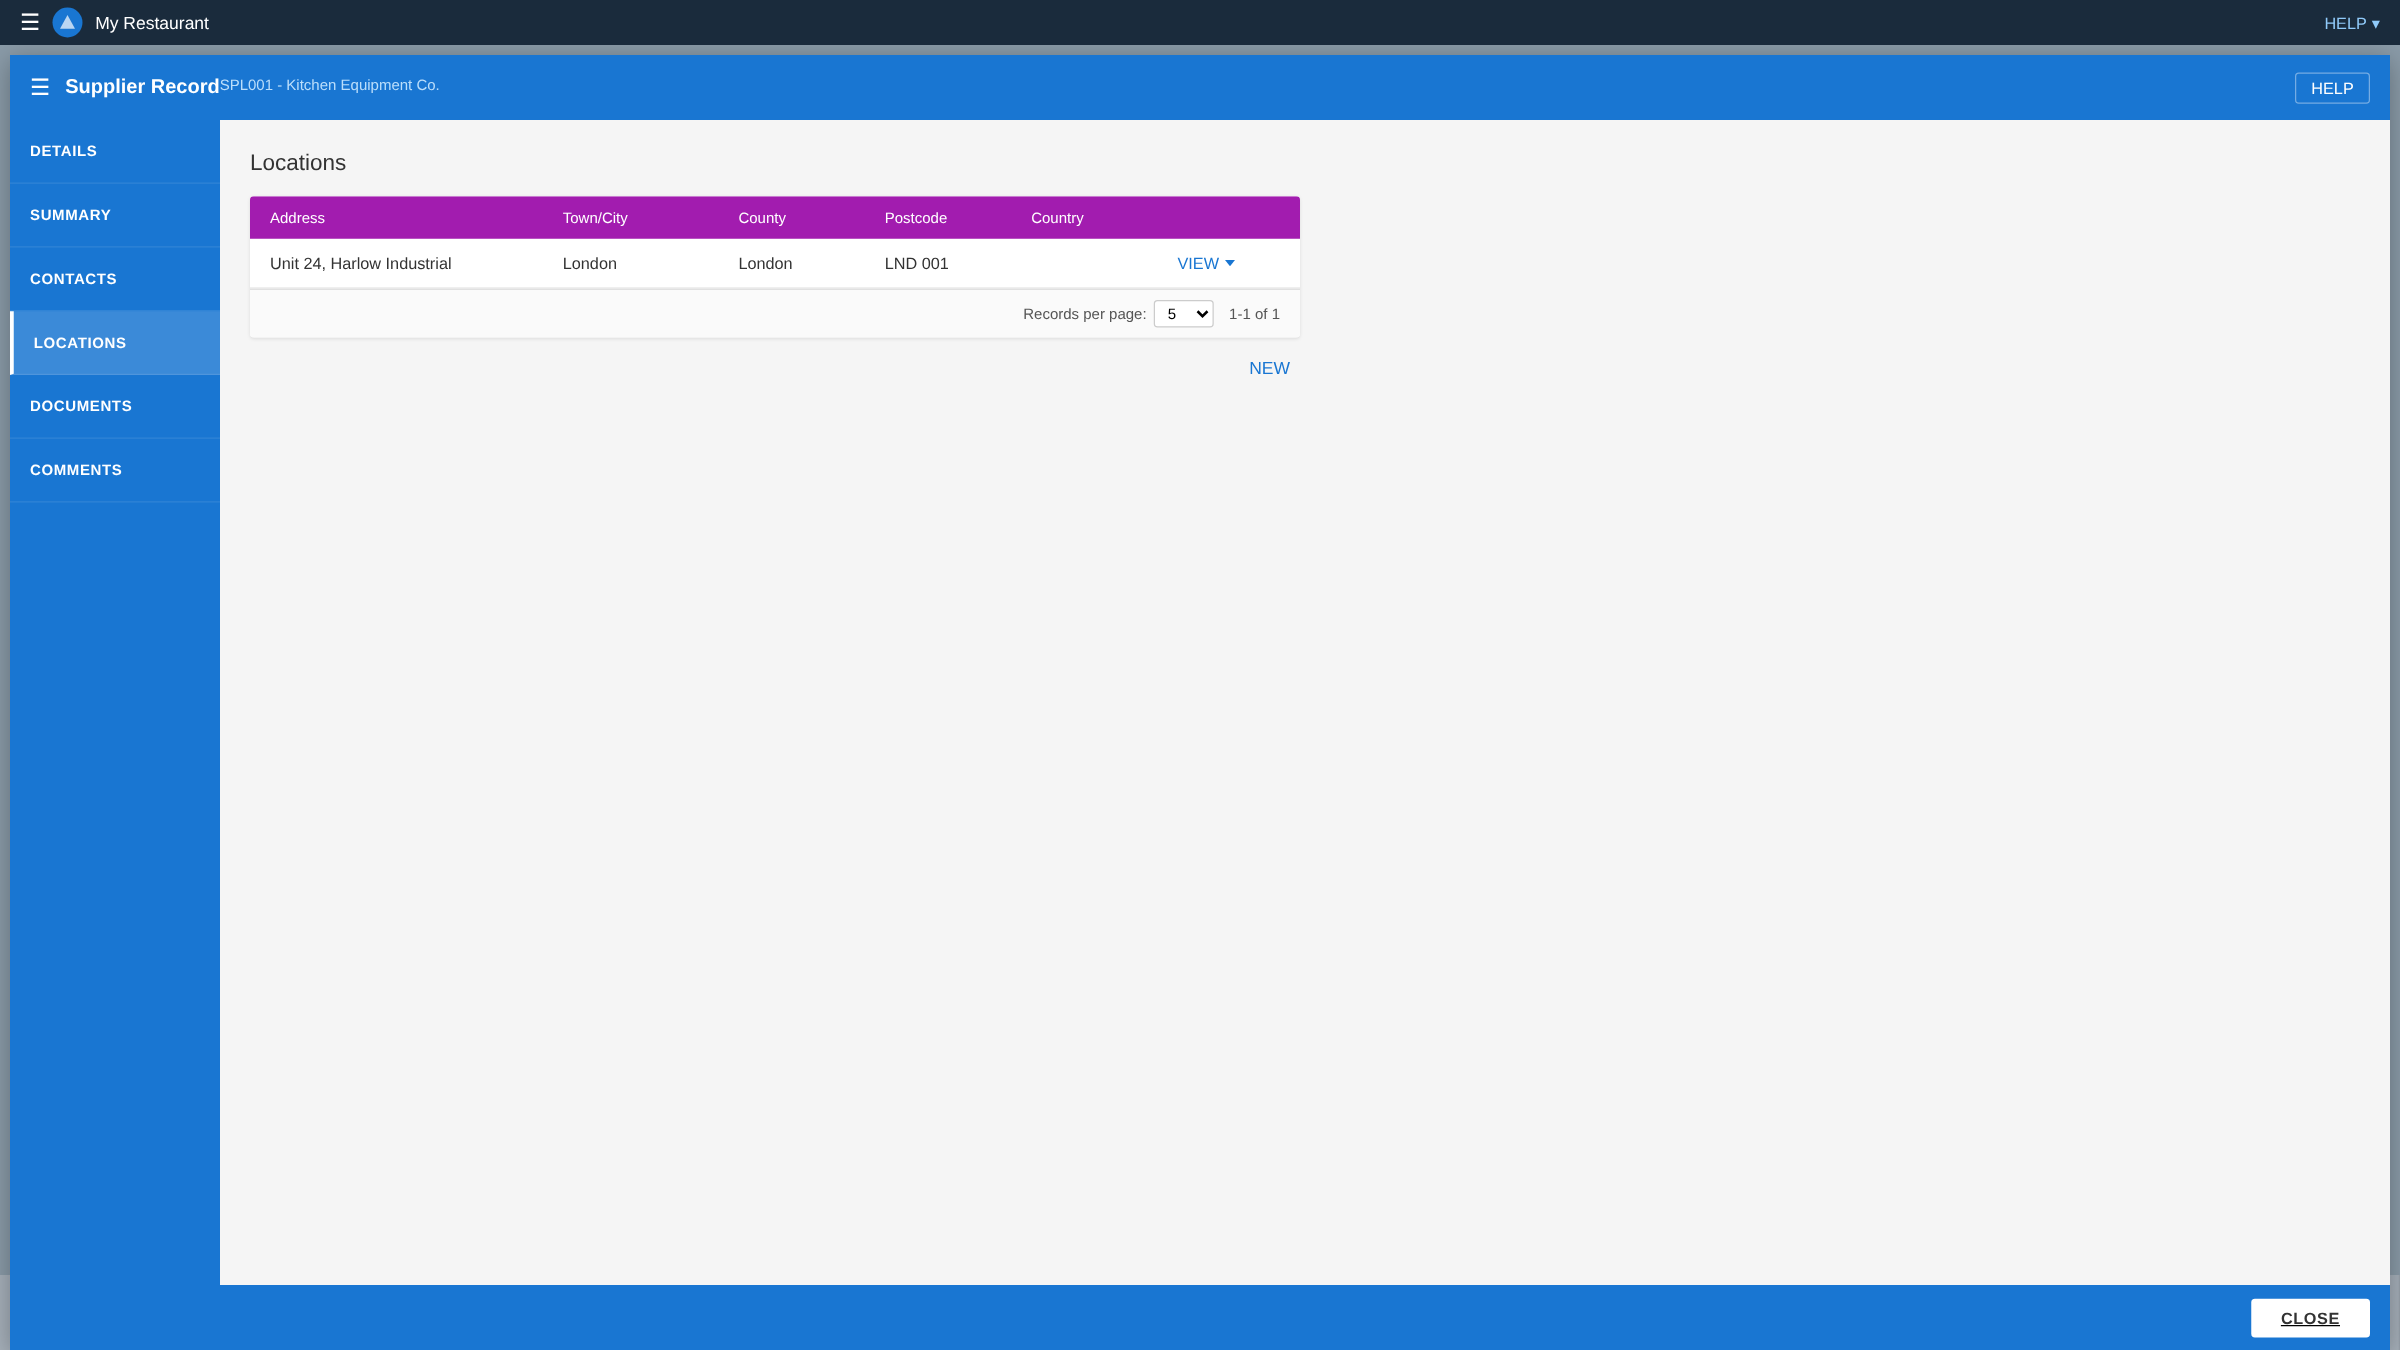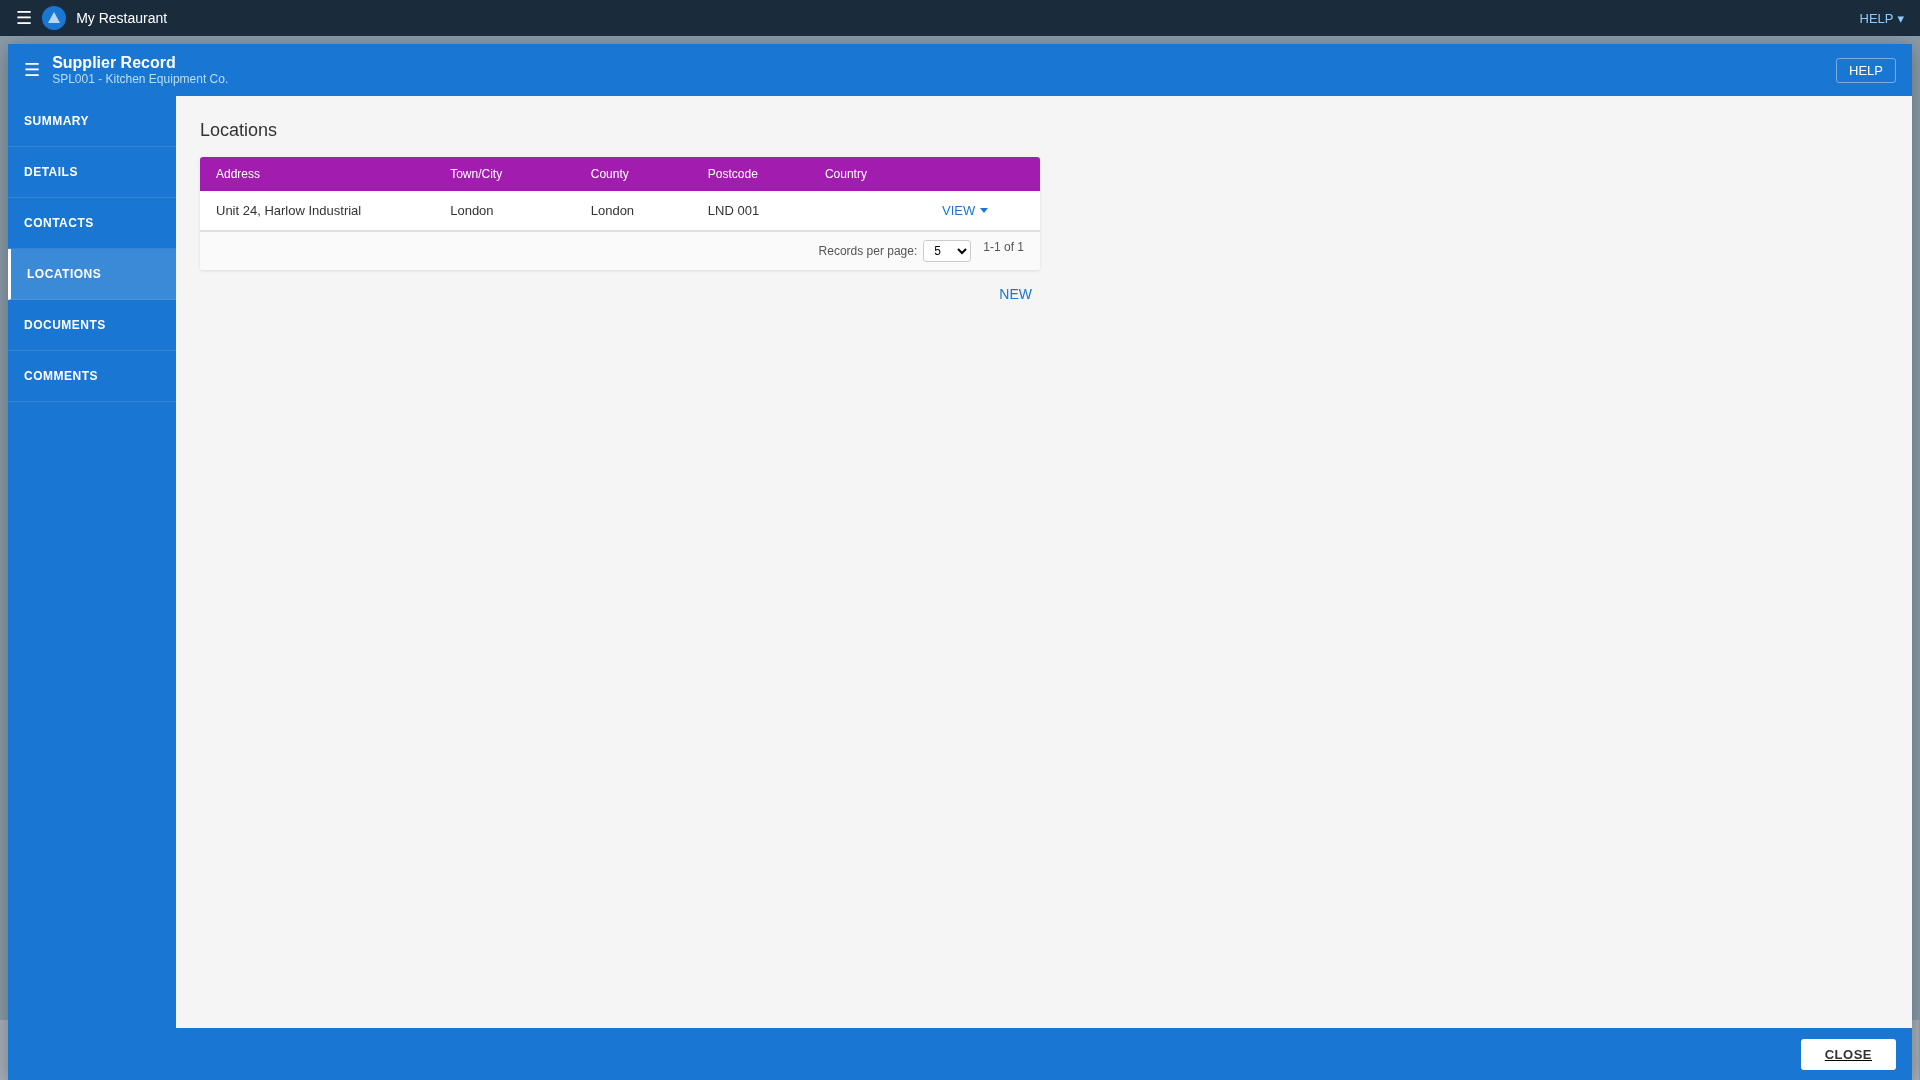--- a/index.html
+++ b/index.html
@@ -99,21 +99,21 @@
       align-items: center;
       gap: 12px;
     }
     .modal-menu-icon {
       color: #fff;
       font-size: 18px;
       cursor: pointer;
     }
     .modal-title-group {
       display: flex;
-      flex-direction: column;
+      flex-direction: row;
     }
     .modal-title {
       color: #fff;
       font-size: 16px;
       font-weight: 600;
     }
     .modal-subtitle {
       color: #bbdefb;
       font-size: 12px;
     }
@@ -209,20 +209,21 @@
       font-size: 13px;
       font-weight: 500;
       cursor: pointer;
       display: flex;
       align-items: center;
       gap: 2px;
     }
 
     .table-footer {
       display: flex;
+      align-items: center;
       justify-content: flex-end;
       padding: 8px 16px;
       gap: 12px;
       font-size: 12px;
       color: #555;
       background: #fafafa;
       border-top: 1px solid #e0e0e0;
     }
     .records-per-page {
       display: flex;
@@ -334,22 +335,22 @@
           <span class="modal-title">Supplier Record</span>
           <span class="modal-subtitle">SPL001 - Kitchen Equipment Co.</span>
         </div>
       </div>
       <button class="modal-help-btn">HELP</button>
     </div>
 
     <div class="modal-body">
 
       <nav class="sidebar">
+        <div class="sidebar-item">DETAILS</div>
         <div class="sidebar-item">SUMMARY</div>
-        <div class="sidebar-item">DETAILS</div>
         <div class="sidebar-item">CONTACTS</div>
         <div class="sidebar-item active">LOCATIONS</div>
         <div class="sidebar-item">DOCUMENTS</div>
         <div class="sidebar-item">COMMENTS</div>
       </nav>
 
       <div class="content-area">
         <h2 class="section-title">Locations</h2>
 
         <div class="locations-table">

